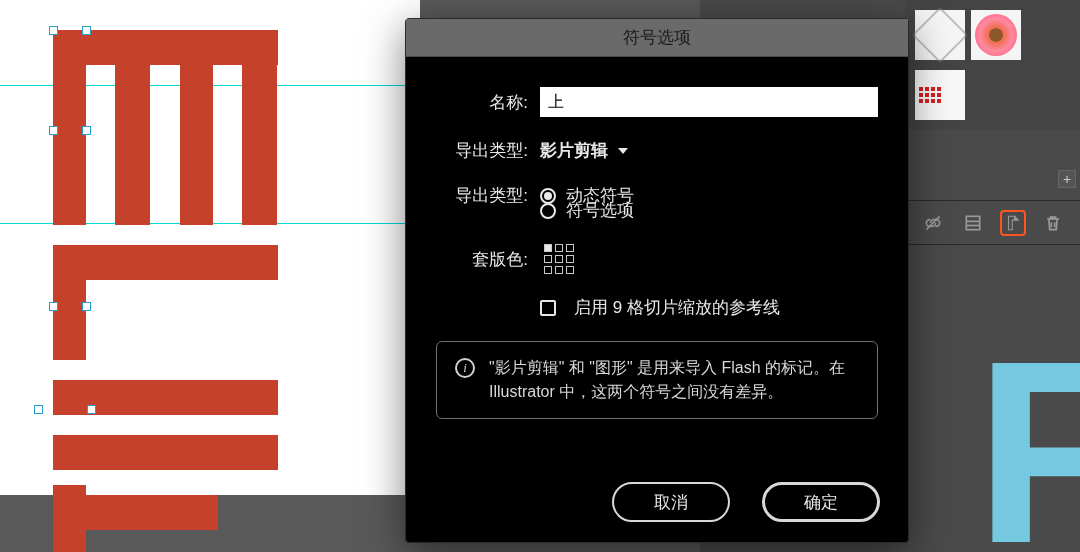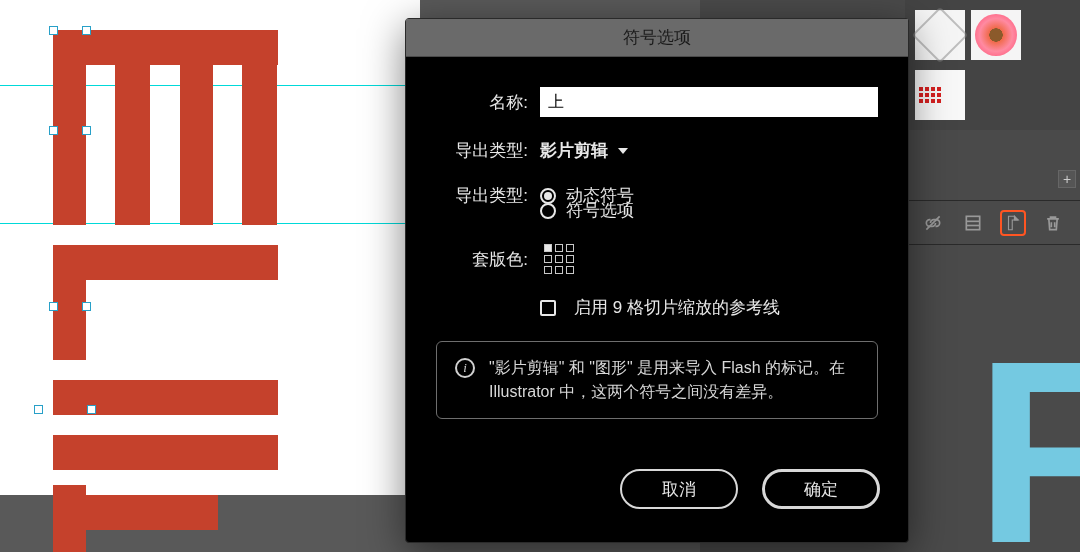--- a/index.html
+++ b/index.html
@@ -273,24 +273,24 @@
       color: #d0d0d0;
       font-style: italic;
       font-family: Georgia, serif;
       font-size: 13px;
       flex-shrink: 0;
       margin-top: 2px;
     }
     .info-text { color: #d8d8d8; font-size: 16px; line-height: 1.5; }
     .dialog-footer {
       position: absolute;
-      bottom: 33px;
+      bottom: 20px;
       right: 28px;
       display: flex;
-      gap: 24px;
+      gap: 32px;
     }
     .dlg-btn {
       width: 118px;
       height: 40px;
       border: 2px solid #d8d8d8;
       border-radius: 20px;
       background: transparent;
       color: #e8e8e8;
       font-size: 17px;
       display: flex;

